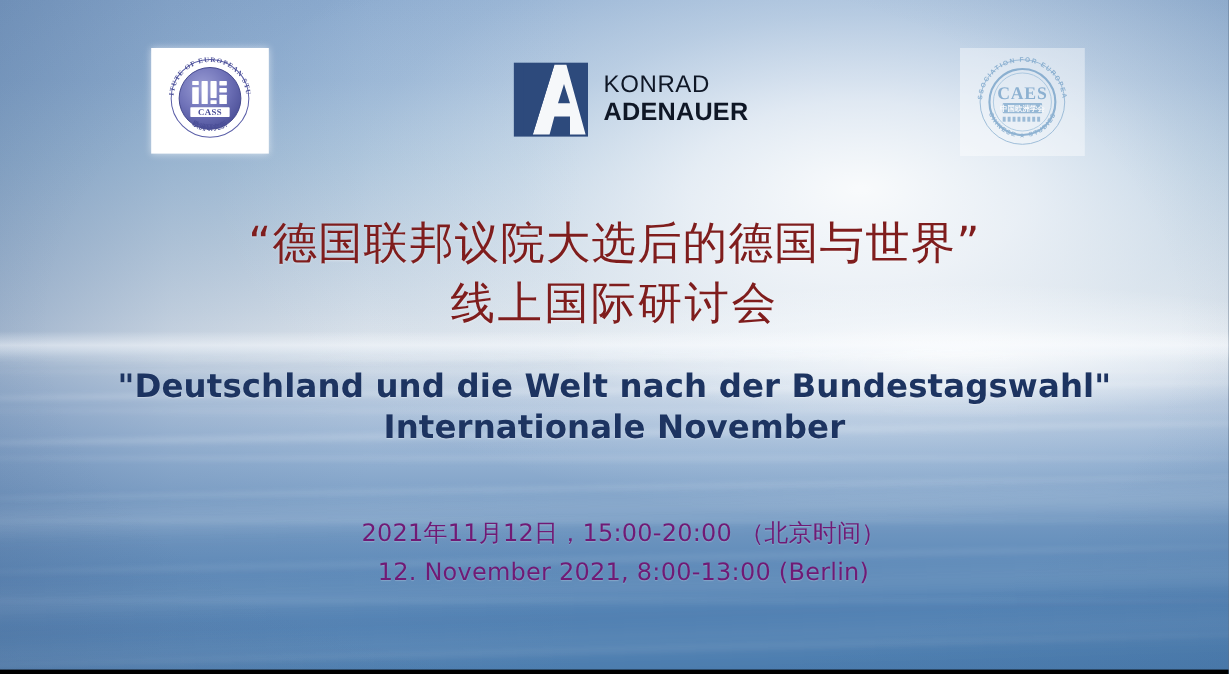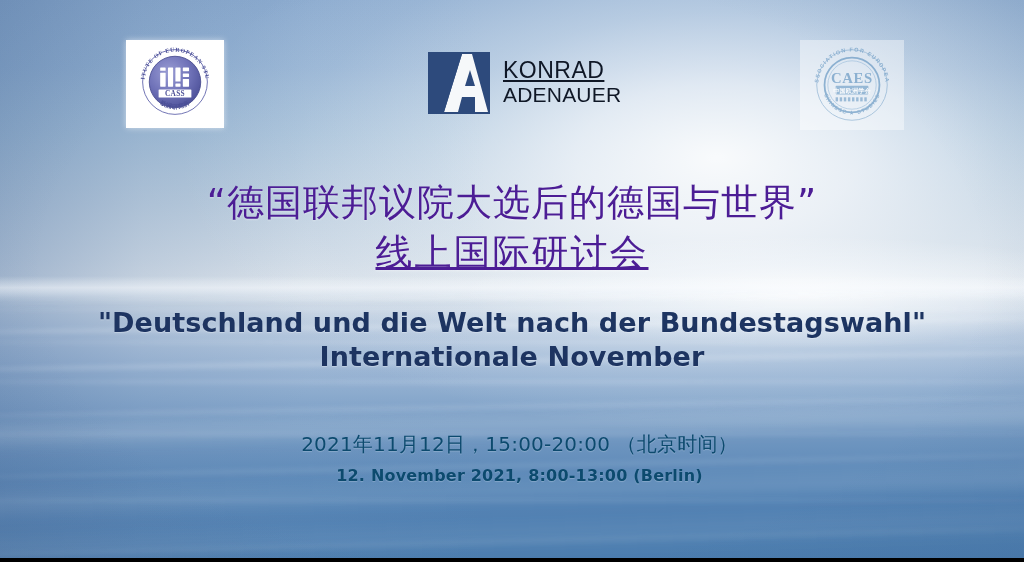--- a/index.html
+++ b/index.html
@@ -153,29 +153,28 @@
     position: relative;
     flex: none;
   }
   .kas-words {
     display: flex;
     flex-direction: column;
     line-height: 1.0;
     color: #0f1726;
   }
   .kas-words .l1 {
-    font-size: 23px;
+    font-size: 20px;
     letter-spacing: 0.5px;
     font-weight: 400;
     padding-bottom: 2px;
-    text-decoration: underline;
   }
   .kas-words .l2, .kas-words .l3 {
     font-size: 21px;
-    font-weight: 400;
+    font-weight: 700;
     letter-spacing: 0.2px;
     padding-bottom: 2px;
   }
 
   
   .caes-card {
     position: absolute;
     left: 800px; top: 40px;
     width: 104px; height: 90px;
     background: rgba(255,255,255,0.42);
@@ -187,58 +186,58 @@
     width: 82px; height: 82px;
     opacity: 0.72;
   }
 
   
   .title-cn {
     position: absolute;
     left: 0; right: 0;
     top: 178px;
     text-align: center;
-    color: #4c1d95;
+    color: #7f1d1d;
     font-family: "DejaVu Sans", "Liberation Sans", sans-serif;
     font-weight: 400;
     font-size: 37px;
     line-height: 50px;
     letter-spacing: 1px;
     text-shadow: 0 1px 2px rgba(255,255,255,0.35);
   }
-  .title-cn .l2 { letter-spacing: 2px; text-decoration: underline; }
+  .title-cn .l2 { letter-spacing: 2px; }
 
   .title-de {
     position: absolute;
     left: 0; right: 0;
     top: 306px;
     text-align: center;
     color: #1d3461;
     font-family: "DejaVu Sans", "Liberation Sans", sans-serif;
     font-weight: 700;
     font-size: 27px;
     line-height: 34px;
     letter-spacing: 0.1px;
     text-shadow: 0 1px 1px rgba(255,255,255,0.30);
   }
 
   .dates {
     position: absolute;
     left: 15px; right: 0;
     top: 428px;
     text-align: center;
-    color: #0c4a6e;
+    color: #701a75;
     font-family: "DejaVu Sans", "Liberation Sans", sans-serif;
     font-weight: 400;
     font-size: 20px;
     line-height: 32px;
     letter-spacing: 0.2px;
     text-shadow: 0 1px 1px rgba(255,255,255,0.22);
   }
-  .dates .l2 { font-size: 16px; font-weight: bold; }
+  .dates .l2 { font-size: 20px; }
 
   
   .letterbox-bottom {
     position: absolute;
     left: 0; right: 0; bottom: 0;
     height: 4px;
     background: #000;
   }
 </style>
 </head>

